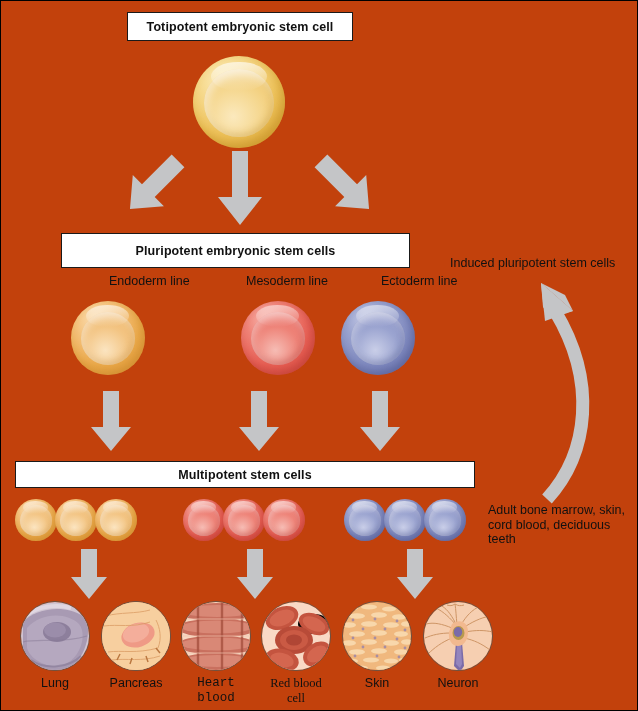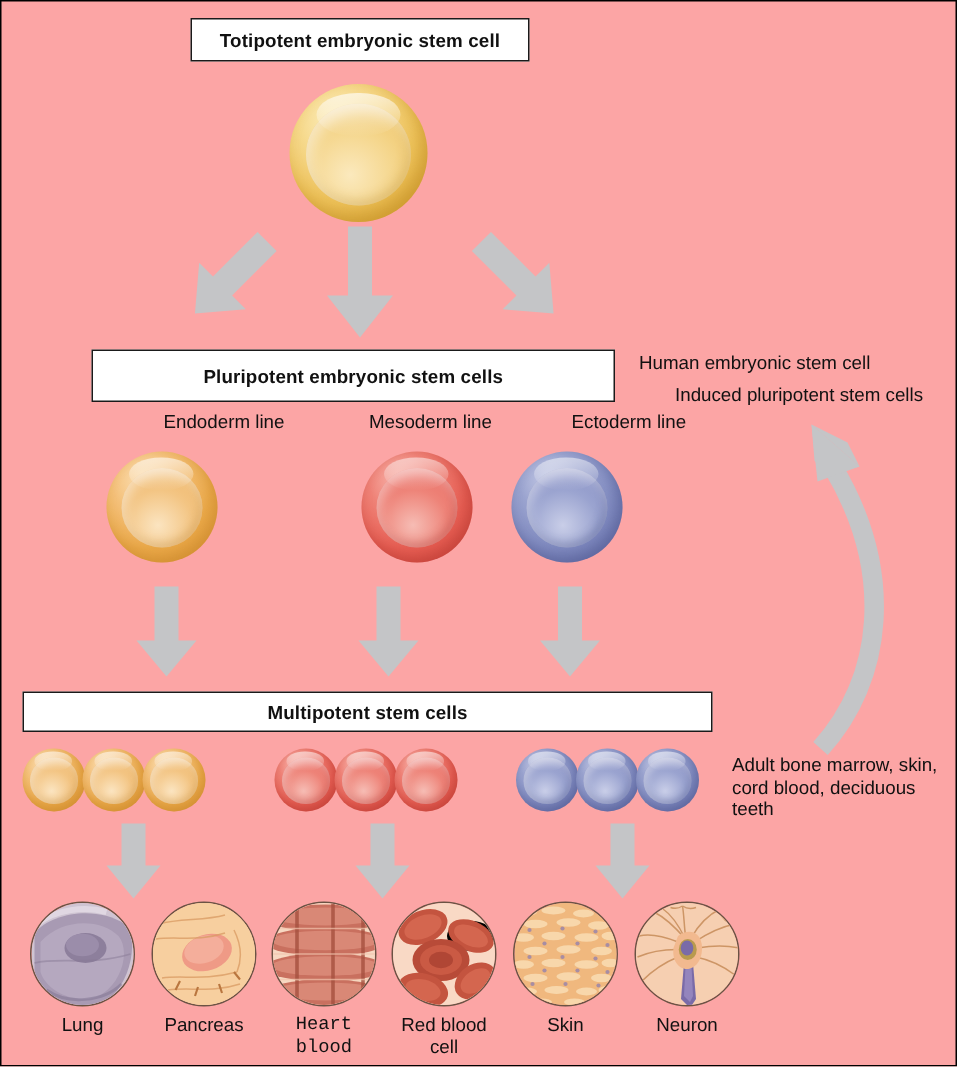--- a/index.html
+++ b/index.html
@@ -3,21 +3,21 @@
 <meta charset="utf-8">
 <style>
   html,body{margin:0;padding:0;background:#ffffff;}
   body{font-family:"Liberation Sans",sans-serif;}
 
   #frame{
     position:relative;
     width:638px;height:711px;
     box-sizing:border-box;
     border:1.5px solid #000;
-    background:#fca5a5;
+    background:#c2410c;
     overflow:hidden;
   }
 
   
   .titlebox{
     position:absolute;
     box-sizing:border-box;
     border:1.5px solid #1a1a1a;
     background:#fff;
     display:flex;align-items:center;justify-content:center;
@@ -319,21 +319,20 @@
 
   <div class="arrow" style="left:492px;top:276px;">
     <svg width="120" height="226" viewBox="0 0 120 226">
       <path d="M 54,222 C 96,176 104,104 62,34 L 62,34" fill="none" stroke="#c4c5c7" stroke-width="13" stroke-linecap="butt"></path>
       <polygon points="48,6 80,34 57,40 50,30" fill="#c4c5c7"></polygon>
       <polygon points="48,6 80,34 72,18" fill="#c4c5c7"></polygon>
       <polygon points="48,6 52,44 80,34" fill="#c4c5c7"></polygon>
     </svg>
   </div>
 
-  <div class="lbl" id="ann-hesc">Human embryonic stem cell</div>
   <div class="lbl" id="ann-ipsc">Induced pluripotent stem cells</div>
   <div class="lbl" id="ann-adult">Adult bone marrow, skin, cord blood, deciduous teeth</div>
 
   <div class="tissue" style="left:19px;top:600px;">
     <svg width="70" height="70" viewBox="0 0 70 70">
       <rect width="70" height="70" fill="#cfc4d2"></rect>
       <path d="M2,20 C14,6 44,2 62,14 C72,24 66,50 54,62 C40,74 8,68 2,52 Z" fill="#a89ab3"></path>
       <path d="M6,26 C20,10 46,10 58,22 C66,32 60,52 48,60 C34,70 10,60 6,46 Z" fill="#b5a8bf"></path>
       <ellipse cx="36" cy="30" rx="14" ry="10" fill="#8d7f9c"></ellipse>
       <ellipse cx="34" cy="28" rx="11" ry="7.5" fill="#9b8daa"></ellipse>
@@ -495,21 +494,21 @@
   <div class="tissue-label" style="left:54px;top:675px;">
     <div>Lung</div>
   </div>
   <div class="tissue-label" style="left:135px;top:675px;">
     <div>Pancreas</div>
   </div>
   <div class="tissue-label" style="left:215px;top:675px;font-family:Liberation Mono, monospace;">
     <div>Heart</div>
     <div>blood</div>
   </div>
-  <div class="tissue-label" style="left:295px;top:675px;">
+  <div class="tissue-label" style="left:295px;top:675px;font-family:Liberation Serif, serif;">
     <div>Red blood</div>
     <div>cell</div>
   </div>
   <div class="tissue-label" style="left:376px;top:675px;">
     <div>Skin</div>
   </div>
   <div class="tissue-label" style="left:457px;top:675px;">
     <div>Neuron</div>
   </div>
 

